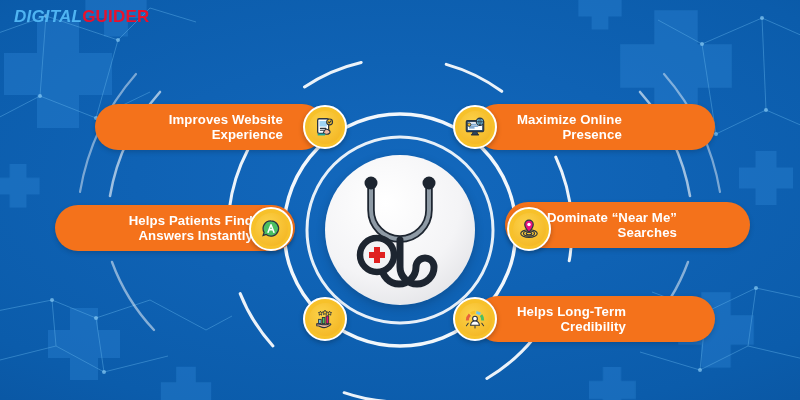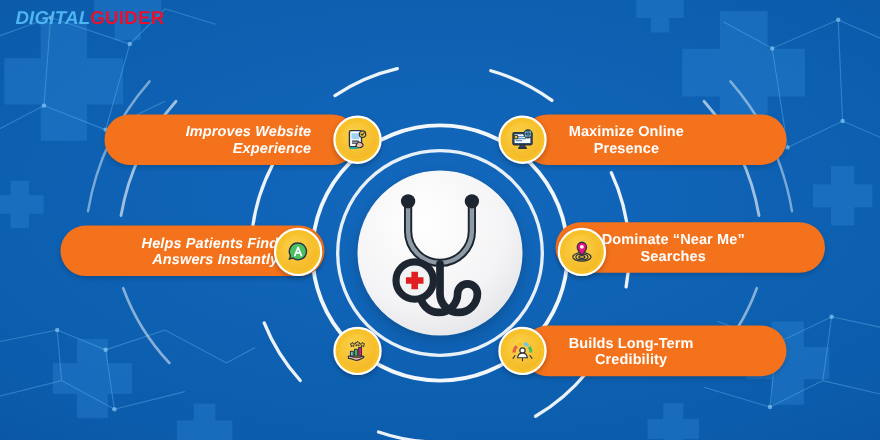--- a/index.html
+++ b/index.html
@@ -28,24 +28,24 @@
      background:radial-gradient(circle at 40% 32%,#ffffff 0%,#f4f4f6 55%,#d9dade 100%);
      box-shadow:0 3px 10px rgba(0,0,0,.18);}
   #stetho{position:absolute;left:325px;top:155px;width:150px;height:150px;}
 
   
   .pill{position:absolute;height:46px;border-radius:23px;background:#f4721b;
         display:flex;align-items:center;box-sizing:border-box;
         box-shadow:0 2px 5px rgba(0,0,0,.17);}
   .pill .txt{color:#ffffff;font-size:13.2px;font-weight:bold;line-height:15.5px;
              white-space:pre-line;letter-spacing:.1px;}
-  .pill.left{justify-content:flex-end;padding-right:42px;font-style:italic;}
+  .pill.left{justify-content:flex-end;padding-right:42px;}
   .pill.left .txt{text-align:right;}
   .pill.right{justify-content:flex-start;padding-left:42px;}
-  .pill.right .txt{text-align:center;}
+  .pill.right .txt{text-align:right;}
 
   
   .badge{position:absolute;width:44px;height:44px;border-radius:50%;
          background:#f7c12a;border:2.5px solid #ffffff;
          box-sizing:border-box;display:flex;align-items:center;justify-content:center;
          box-shadow:0 2px 5px rgba(0,0,0,.25);}
   .badge .inner{width:33px;height:33px;border-radius:50%;
          background:radial-gradient(circle at 40% 35%,#fcd34a,#f2b01c);
          display:flex;align-items:center;justify-content:center;}
   .badge svg{display:block;}
@@ -222,21 +222,21 @@
         <rect x="5" y="12.4" width="2.8" height="4.6" fill="#6fc6e8" stroke="#2b3440" stroke-width="1"></rect>
         <rect x="9.1" y="10.4" width="2.8" height="6.6" fill="#4bbf63" stroke="#2b3440" stroke-width="1"></rect>
         <rect x="13.2" y="8.6" width="2.8" height="8.4" fill="#e8117f" stroke="#2b3440" stroke-width="1"></rect>
         <path d="M3 17.4c2.5-.6 4 .9 6 .9h4c1.1 0 1.1 1.6 0 1.6H8.6" fill="#f2b7a0" stroke="#2b3440" stroke-width="1.2" stroke-linecap="round"></path>
         <path d="M3 17.4c2.5-.6 4 .9 6 .9h4.2c1.6 0 3.1-1.1 4.3-1.1 1 0 1.1 1 .2 1.5-2 1.1-4.3 2.7-6.7 2.7-2.4 0-4.3-1.3-5.6-1.8L3 19.4z" fill="#f2b7a0" stroke="#2b3440" stroke-width="1.2" stroke-linejoin="round"></path>
       </svg>
     </span>
   </div>
 
   <div class="pill right" style="left:475px;top:296px;width:240px;">
-    <div class="txt">Builds Long-Term
+    <div class="txt">Helps Long-Term
 Credibility</div>
   </div>
   <div class="badge" style="left:453px;top:297px;">
     <span class="inner">
       <svg viewBox="0 0 24 24" width="22" height="22">
         <g fill="none" stroke-width="3.2" stroke-linecap="butt">
           <path d="M3.6 13.6A8.9 8.9 0 0 1 6.4 7.3" stroke="#e8603c"></path>
           <path d="M7.6 6.3A8.9 8.9 0 0 1 12 4.7" stroke="#f7c12a"></path>
           <path d="M13.4 4.8a8.9 8.9 0 0 1 4.3 2" stroke="#6fc6e8"></path>
           <path d="M18.6 7.8a8.9 8.9 0 0 1 1.8 5.8" stroke="#4bbf63"></path>

